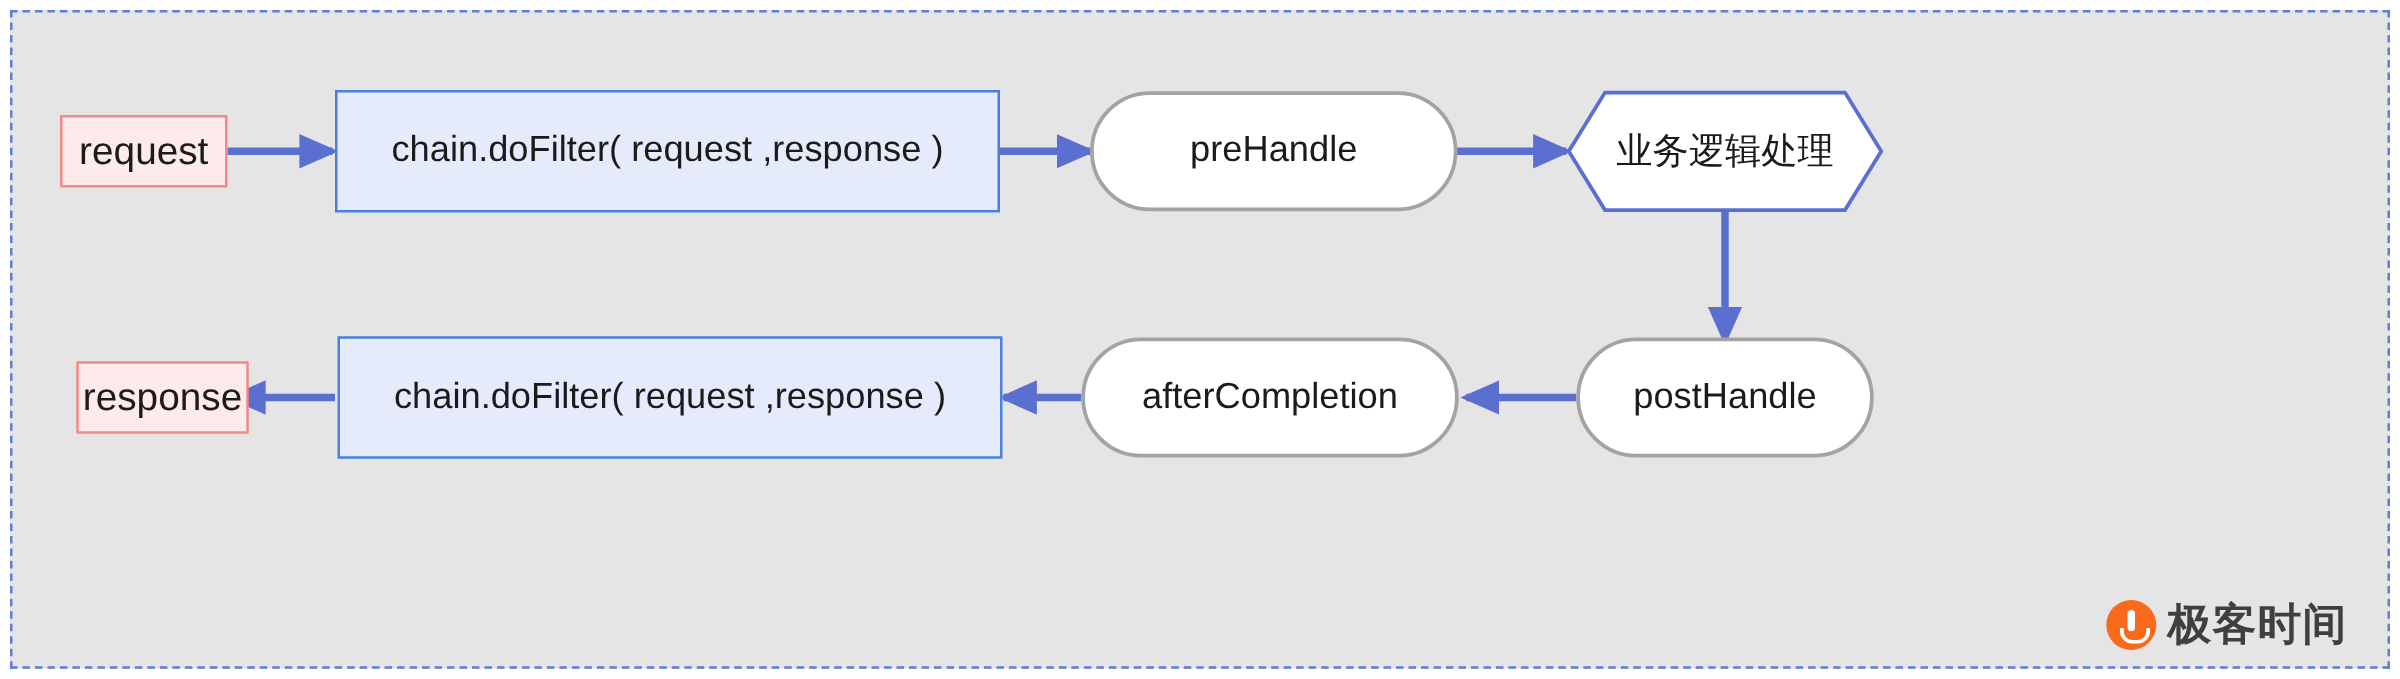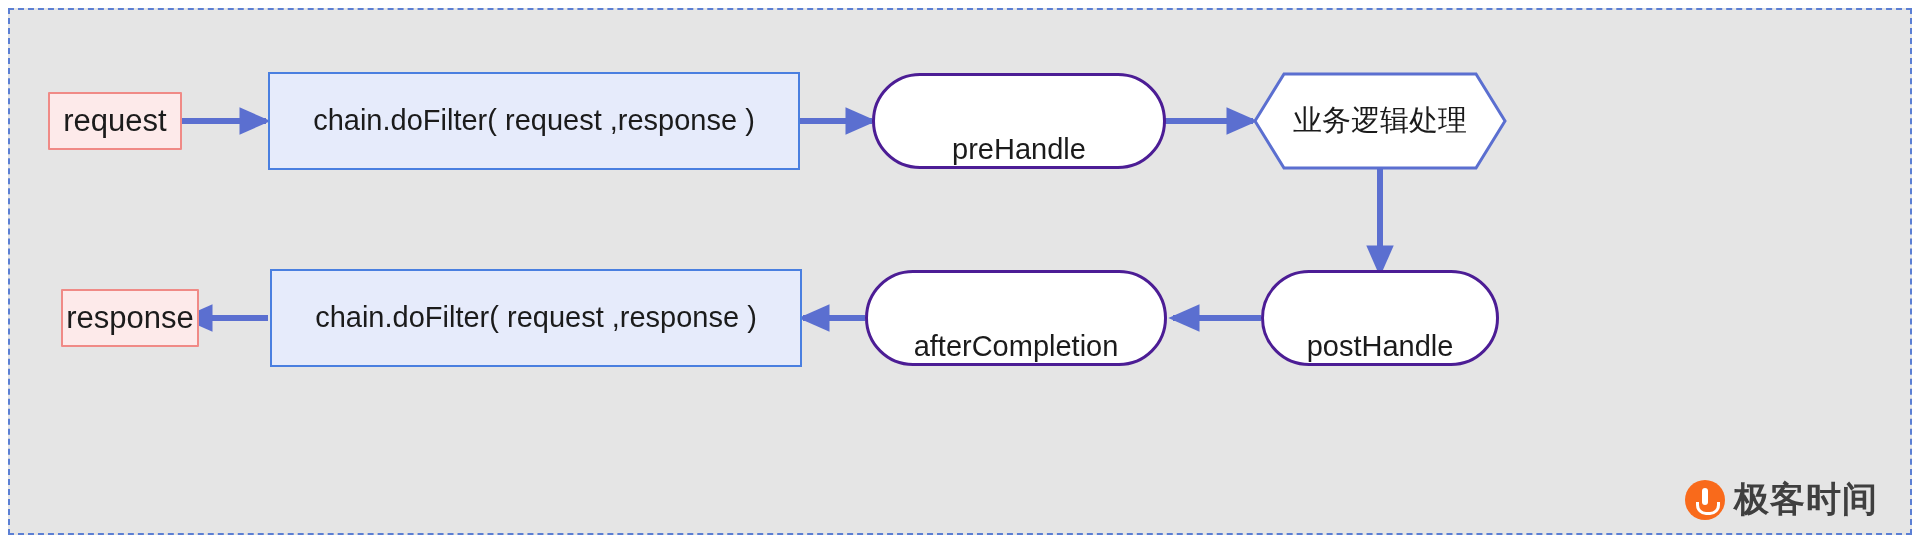--- a/index.html
+++ b/index.html
@@ -51,24 +51,23 @@
   .proc {
     background: #e6ebfb;
     border: 2px solid #4a7fe0;
     font-size: 29px;
     border-radius: 0;
   }
 
   
   .stadium {
     background: #ffffff;
-    border: 3px solid #4c1d95;
+    border: 3px solid #a3a3a3;
     border-radius: 100px;
     font-size: 29px;
-    align-items: flex-end;
   }
 
   
   .hexwrap {
     position: absolute;
   }
   .hexwrap svg { display: block; }
   .hexlabel {
     position: absolute;
     left: 0; top: 0;

